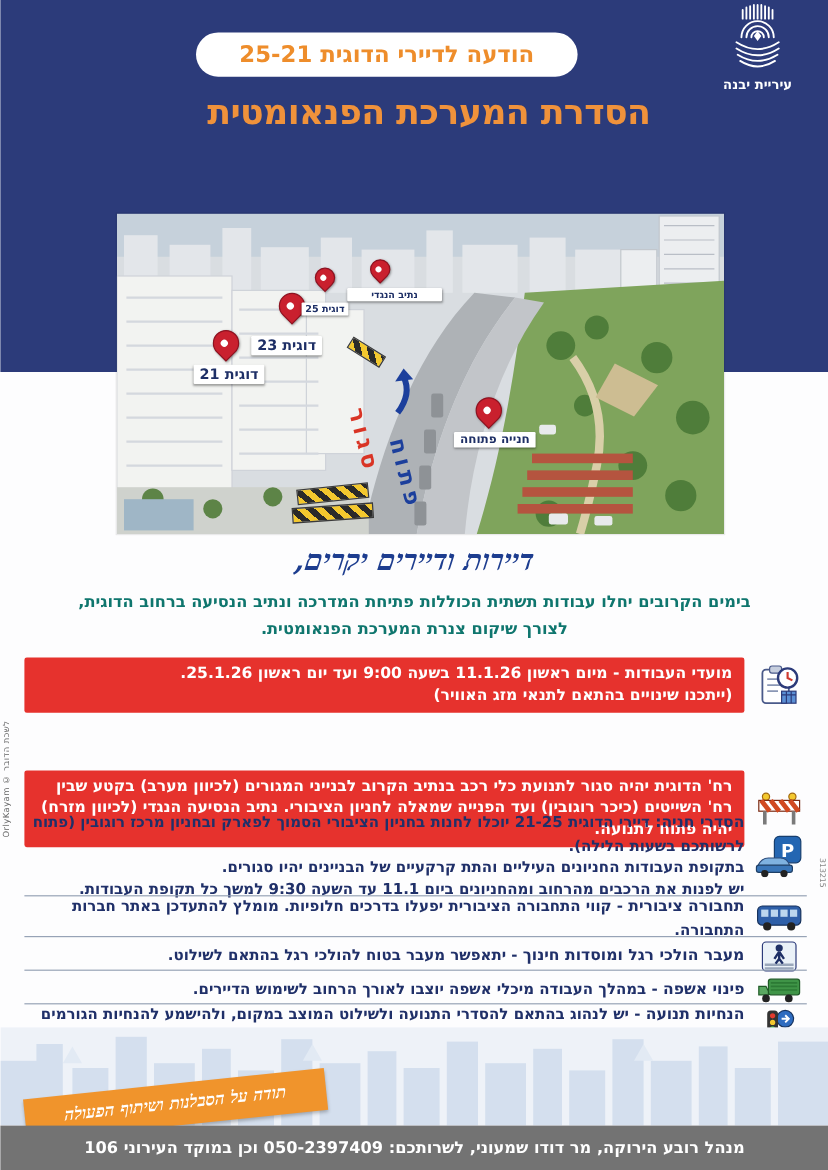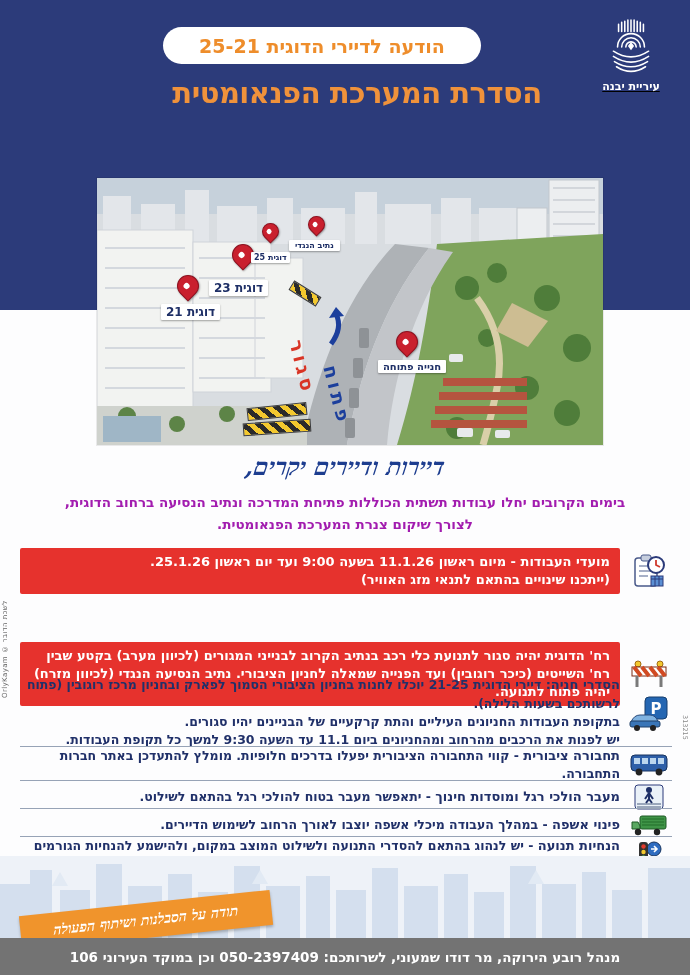--- a/index.html
+++ b/index.html
@@ -3,33 +3,33 @@
 <meta charset="utf-8">
 <style>
   html,body{margin:0;padding:0;background:#e9ebee;}
   #poster{position:relative;width:690px;height:975px;margin:0 auto;background:#fdfdfe;
           overflow:hidden;direction:rtl;font-family:"DejaVu Sans",sans-serif;}
   
   .header{position:absolute;top:0;left:0;width:690px;height:310px;background:#2c3b7a;}
   .pill{position:absolute;top:27px;left:163px;width:318px;height:37px;background:#fff;
         border-radius:20px;display:flex;align-items:center;justify-content:center;}
   .pill-text{color:#ee8d2b;font-weight:800;font-size:19px;white-space:nowrap;}
-  .logo{position:absolute;top:16px;right:22px;width:74px;text-align:center;text-decoration:underline;}
+  .logo{position:absolute;top:0;right:22px;width:74px;text-align:center;}
   .logo-caption{color:#fff;font-size:11px;font-weight:700;margin-top:2px;}
   .title{position:absolute;top:76px;left:12px;width:690px;text-align:center;color:#f0923b;
          font-weight:800;font-size:29px;line-height:1.18;letter-spacing:-0.5px;}
   
   .photo{position:absolute;left:97px;top:178px;width:506px;height:267px;overflow:hidden;
          box-shadow:0 0 0 1px rgba(0,0,0,.08);}
   .maplbl{position:absolute;background:#fff;color:#1e2f66;font-weight:700;padding:1px 5px;
           white-space:nowrap;box-shadow:0 1px 2px rgba(0,0,0,.35);border-radius:1px;z-index:4;}
   .lbl21{left:64px;top:126px;font-size:12px;}
   .lbl23{left:112px;top:102px;font-size:12px;}
   .lbl25{left:154px;top:74px;font-size:8px;padding:1px 3px;}
-  .lbl-lane{left:192px;top:62px;font-size:8px;padding:1px 6px;}
+  .lbl-lane{left:192px;top:62px;font-size:8px;padding:1px 20px;}
   .lbl-park{left:281px;top:182px;font-size:10px;}
   .pin{position:absolute;width:20px;height:20px;background:#c9202e;border:1px solid #8e1220;
        border-radius:50% 50% 50% 0;transform:rotate(-45deg);
        box-shadow:0 1px 2px rgba(0,0,0,.4);z-index:3;}
   .pin::after{content:"";position:absolute;left:6px;top:6px;width:6px;height:6px;background:#fff;border-radius:50%;}
   .pin.small{width:15px;height:15px;}
   .pin.small::after{left:4px;top:4px;width:5px;height:5px;}
   .pin21{left:80px;top:97px;} .pin23{left:135px;top:66px;} .pin25{left:165px;top:45px;}
   .pin-lane{left:211px;top:38px;} .pin-park{left:299px;top:153px;}
   .roadword{position:absolute;font-weight:800;font-size:19px;letter-spacing:4px;z-index:2;white-space:nowrap;}
@@ -38,21 +38,21 @@
   .barrier{position:absolute;z-index:2;border:1px solid #3a3a3a;
      background:repeating-linear-gradient(45deg,#f3c82e 0 5px,#2a2a2a 5px 10px);}
   .bar1{left:192px;top:110px;width:30px;height:9px;transform:rotate(32deg);}
   .bar2{left:150px;top:227px;width:58px;height:11px;transform:rotate(-6deg);}
   .bar3{left:146px;top:243px;width:66px;height:11px;transform:rotate(-4deg);}
   .arrow-open{position:absolute;left:226px;top:128px;z-index:2;}
   
   .greeting{position:absolute;top:452px;left:0;width:690px;text-align:center;
      font-family:"DejaVu Serif",serif;font-style:italic;font-weight:700;color:#1d3d8f;
      font-size:24px;transform:skewX(-8deg);}
-  .intro{position:absolute;top:492px;left:0;width:690px;text-align:center;color:#a21caf;
+  .intro{position:absolute;top:492px;left:0;width:690px;text-align:center;color:#0f766e;
      font-weight:700;font-size:13.5px;line-height:1.6;}
   
   .rowflex{position:absolute;left:20px;right:18px;display:flex;align-items:center;gap:6px;}
   .icon-cell{flex:0 0 46px;display:flex;align-items:center;justify-content:center;}
   .redbox{flex:1;background:#e6322d;color:#fff;font-weight:700;font-size:13px;line-height:1.38;
           text-align:right;padding:5px 10px;border-radius:2px;}
   .alert1{top:548px;} .alert2{top:606px;align-items:center;margin-top:36px;}
   .alert2 .icon-cell{align-items:center;}
   .navytext{flex:1;color:#203069;font-weight:700;font-size:12.5px;line-height:1.45;text-align:right;}
   .navytext b{font-size:13px;}

